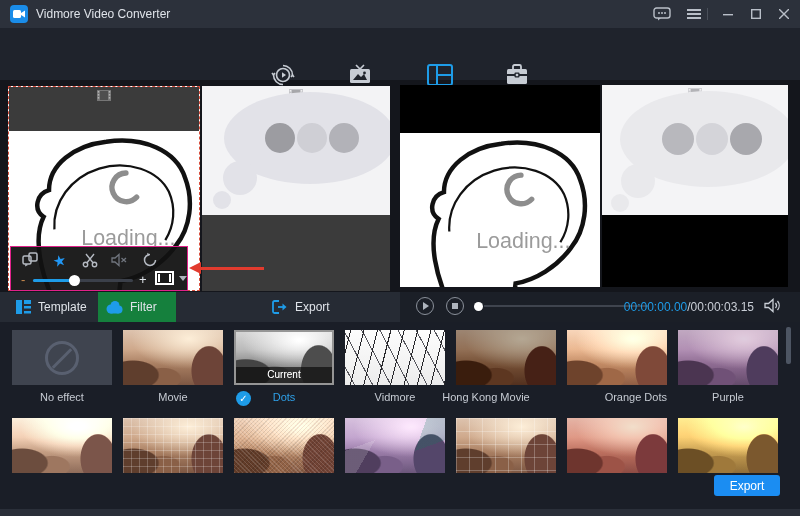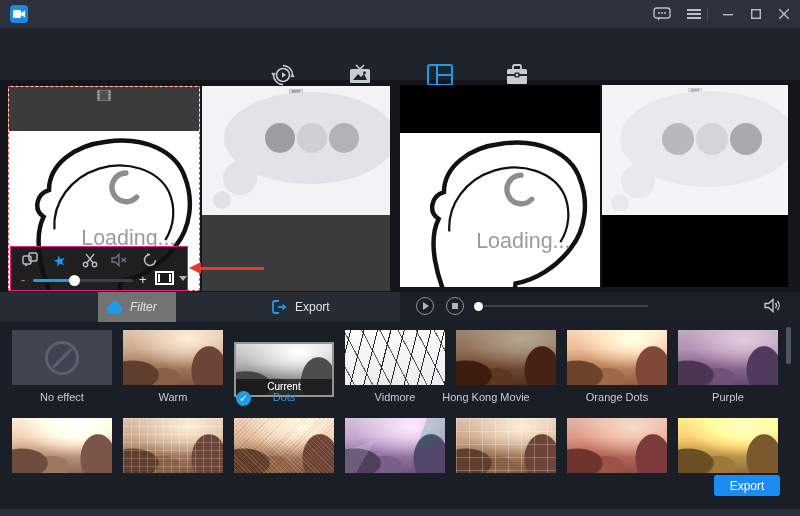--- a/index.html
+++ b/index.html
@@ -71,21 +71,21 @@
   .pb-stop .sq { width:6px; height:6px; background:#aeb4bd; }
   .pb-dot { position:absolute; left:74px; top:10px; width:9px; height:9px; background:#fff; border-radius:50%; cursor:pointer; }
   .pb-track { position:absolute; left:84px; top:13px; width:164px; height:2px; background:#3f444e; cursor:pointer; }
   .pb-time { position:absolute; right:46px; top:8px; font-size:12px; color:#c9ced6; white-space:nowrap; }
   .pb-time .cur { color:#1e9ce8; }
   .pb-vol { position:absolute; right:18px; top:6px; cursor:pointer; }
 
   
   .tabstrip { position:absolute; left:0; top:292px; width:400px; height:30px; background:#262b34; }
   .btab { position:absolute; top:0; height:30px; display:flex; align-items:center; gap:7px; cursor:pointer; color:#dfe3e9; font-size:12px; padding:0 8px; }
-  .btab.active { background:#737373;font-style:italic; }
+  .btab.active { background:#15803d; }
   .bt-template { left:8px; } .bt-filter { left:98px; width:78px; } .bt-audio { left:182px; } .bt-export { left:264px; }
 
   
   .filter-panel { position:absolute; left:0; top:322px; width:800px; height:187px; background:#1a1e27; }
   .thumb { position:absolute; width:100px; height:55px; cursor:pointer; background:
       radial-gradient(30px 42px at 86% 74%, #6d4438 57%, rgba(0,0,0,0) 60%),
       radial-gradient(46px 26px at 10% 82%, #5f3e2d 54%, rgba(0,0,0,0) 58%),
       radial-gradient(34px 20px at 40% 88%, #8a6047 50%, rgba(0,0,0,0) 55%),
       radial-gradient(80px 42px at 66% 16%, rgba(255,241,219,.95), rgba(255,220,180,0) 72%),
       linear-gradient(180deg,#ddc3ae 0%,#cfa98c 35%,#a97f62 62%,#7d5743 100%); }
@@ -135,20 +135,21 @@
 
 <div id="window">
 
   <div class="titlebar">
     <div class="app-icon">
       <svg width="12" height="10" viewBox="0 0 12 10">
           <rect x="0" y="1" width="8" height="8" rx="1.5" fill="#fff"></rect>
           <path d="M8 4 L12 1.5 V8.5 L8 6 Z" fill="#fff"></path>
         </svg>
     </div>
+    <div class="app-title">Vidmore Video Converter</div>
     <div class="tb-ic" style="left:652px;">
       <svg width="18" height="14" viewBox="0 0 18 14">
           <rect x="1" y="1" width="16" height="10" rx="2.5" fill="none" stroke="#b9bfc8" stroke-width="1.4"></rect>
           <circle cx="6" cy="6" r="1" fill="#b9bfc8"></circle>
           <circle cx="9" cy="6" r="1" fill="#b9bfc8"></circle>
           <circle cx="12" cy="6" r="1" fill="#b9bfc8"></circle>
           <path d="M5 11 L5 13.5 L8 11" fill="#b9bfc8"></path>
         </svg>
     </div>
     <div class="tb-ic" style="left:684px;">
@@ -355,30 +356,40 @@
 
   <div class="pb-area">
     <div class="pb-btn pb-play">
         <div class="tri"></div>
       </div>
     <div class="pb-btn pb-stop">
         <div class="sq"></div>
       </div>
     <div class="pb-dot"></div>
     <div class="pb-track"></div>
+    <div class="pb-time"><span class="cur">00:00:00.00</span><span>/</span><span>00:00:03.15</span></div>
     <div class="pb-vol">
       <svg width="18" height="15" viewBox="0 0 18 15">
           <path d="M1 5.5 H4.5 L9 1.5 V13.5 L4.5 9.5 H1 Z" fill="none" stroke="#c9ced6" stroke-width="1.3"></path>
           <path d="M11.5 5 A4 4 0 0 1 11.5 10" fill="none" stroke="#c9ced6" stroke-width="1.3"></path>
           <path d="M13.5 3 A7 7 0 0 1 13.5 12" fill="none" stroke="#c9ced6" stroke-width="1.3"></path>
         </svg>
     </div>
   </div>
 
   <div class="tabstrip">
+    <div class="btab bt-template">
+      <svg width="15" height="14" viewBox="0 0 15 14">
+          <rect x="0" y="0" width="6" height="14" fill="#1e9ce8"></rect>
+          <rect x="8" y="0" width="7" height="4" fill="#1e9ce8"></rect>
+          <rect x="8" y="6" width="7" height="2.5" fill="#1e9ce8"></rect>
+          <rect x="8" y="11" width="7" height="2.5" fill="#1e9ce8"></rect>
+        </svg>
+      <span>Template</span>
+    </div>
     <div class="btab bt-filter active">
       <svg width="17" height="13" viewBox="0 0 17 13">
           <circle cx="5" cy="8" r="4.5" fill="#1e9ce8"></circle>
           <circle cx="9" cy="4.5" r="4.5" fill="#1e9ce8"></circle>
           <circle cx="12.5" cy="8.5" r="4" fill="#1e9ce8"></circle>
           <rect x="3" y="8" width="11" height="4.5" rx="2" fill="#1e9ce8"></rect>
         </svg>
       <span>Filter</span>
     </div>
     <div class="btab bt-export">
@@ -390,44 +401,44 @@
       <span>Export</span>
     </div>
   </div>
 
   <div class="filter-panel">
 
     <div class="thumb noeffect" style="left:12px; top:8px;">
         <div class="slash-circle"></div>
       </div>
     <div class="thumb" style="left:123px; top:8px;"></div>
-    <div class="thumb f-gray selected" style="left:234px; top:8px;margin-top:12px;">
+    <div class="thumb f-gray selected" style="left:234px; top:8px;">
       <div class="cur-band">Current</div>
     </div>
     <div class="thumb sketch" style="left:345px; top:8px;"></div>
     <div class="thumb f-hk" style="left:456px; top:8px;"></div>
     <div class="thumb f-orange" style="left:567px; top:8px;"></div>
     <div class="thumb f-purple" style="left:678px; top:8px;"></div>
 
     <div class="thumb f-pale" style="left:12px; top:96px;"></div>
     <div class="thumb pixel" style="left:123px; top:96px;"></div>
     <div class="thumb f-grain grain" style="left:234px; top:96px;"></div>
     <div class="thumb f-facet facet" style="left:345px; top:96px;"></div>
     <div class="thumb pixel-big" style="left:456px; top:96px;"></div>
     <div class="thumb f-pink" style="left:567px; top:96px;"></div>
     <div class="thumb f-gold" style="left:678px; top:96px;"></div>
   </div>
 
   <div class="th-label" style="left:12px;">No effect</div>
-  <div class="th-label" style="left:123px;">Warm</div>
+  <div class="th-label" style="left:123px;">Movie</div>
   <div class="check-badge">✓</div>
   <div class="th-label sel" style="left:234px;">Dots</div>
   <div class="th-label" style="left:345px;">Vidmore</div>
   <div class="th-label" style="left:436px;">Hong Kong Movie</div>
-  <div class="th-label" style="left:567px;">Orange Dots</div>
+  <div class="th-label" style="left:567px;text-align:right;">Orange Dots</div>
   <div class="th-label" style="left:678px;">Purple</div>
 
   <div class="scroll-thumb"></div>
 
   <button class="export-btn">Export</button>
 
   <div class="bottom-strip"></div>
 </div>
 
 </body></html>

